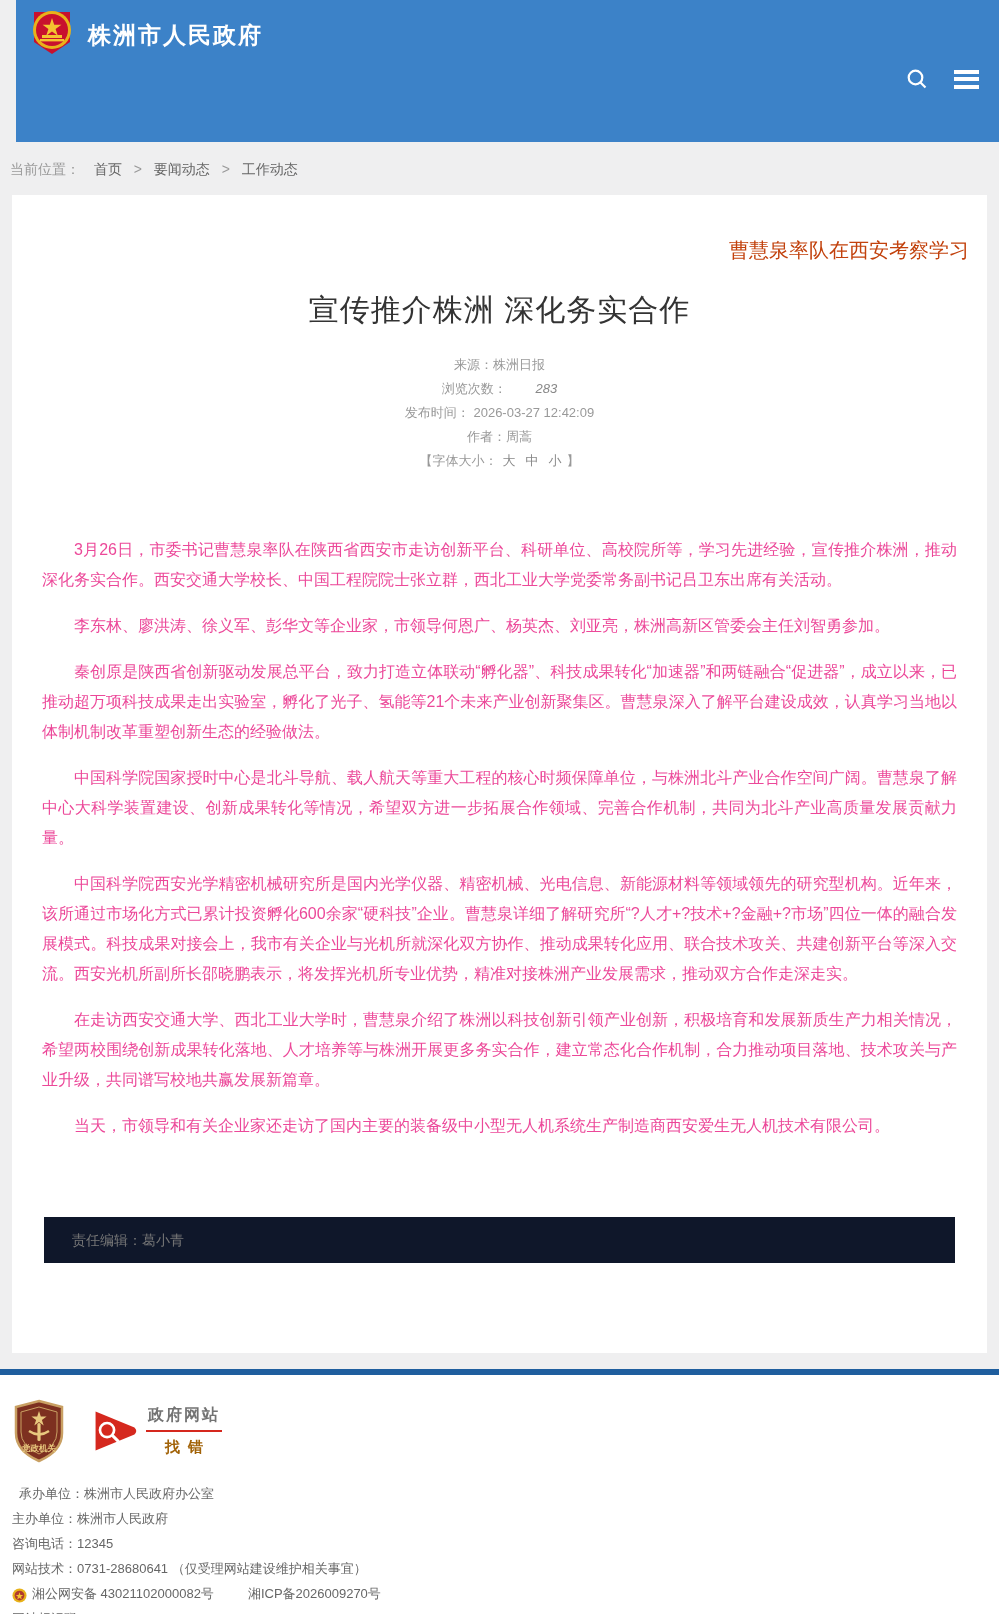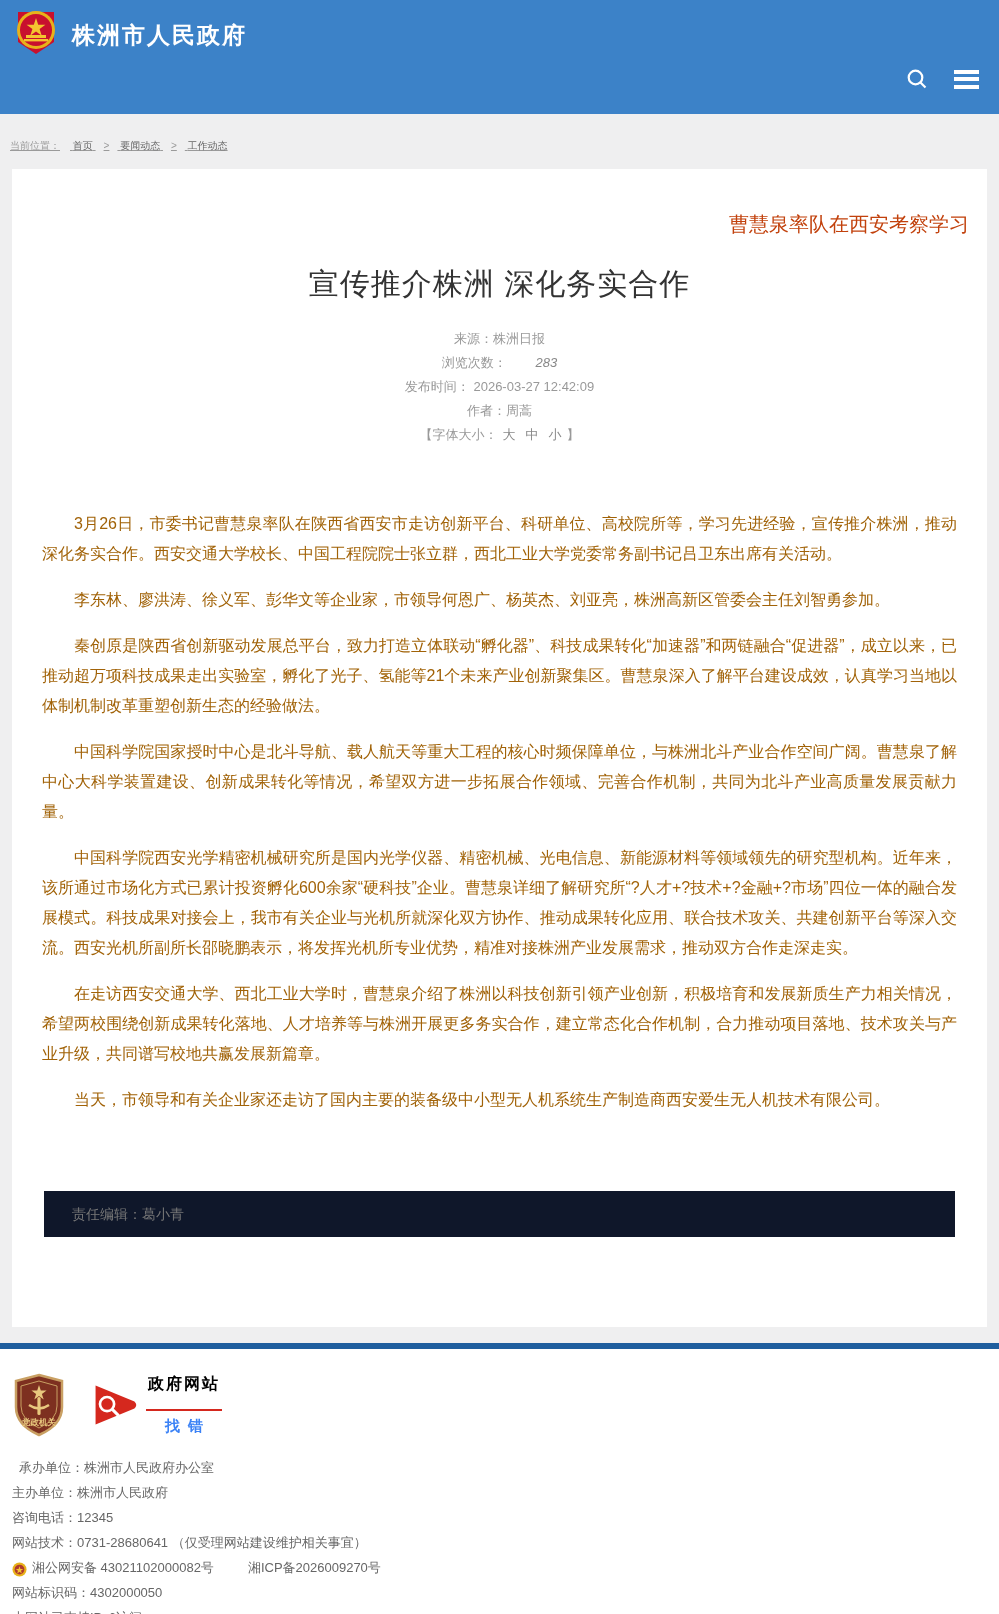--- a/index.html
+++ b/index.html
@@ -6,22 +6,23 @@
   html, body { width: 999px; }
   body {
     background: #efeff0;
     font-family: "Liberation Sans", "DejaVu Sans", sans-serif;
     width: 999px;
     min-height: 1614px;
   }
   
   .site-header {
     position: relative;
-    height: 114px;
+    height: 142px;
     background: #3c82c8;
+    margin-left: 16px;
   }
   .emblem {
     position: absolute;
     left: 12px; top: 8px;
     width: 48px; height: 48px;
   }
   .site-title {
     position: absolute;
     left: 72px; top: 20px;
     color: #fff;
@@ -34,24 +35,23 @@
     right: 20px; top: 66px;
     display: flex;
     align-items: center;
     gap: 26px;
   }
   .search-btn { cursor: pointer; width: 22px; height: 22px; }
   .menu-btn { cursor: pointer; }
   .menu-btn i { display: block; width: 25px; height: 4px; background: #fff; margin: 3.5px 0; }
   
   .breadcrumb {
-    padding: 25px 10px 16px 10px;
-    font-size: 10px;
+    padding: 19px 10px 16px 10px;
+    font-size: 14px;
     color: #9a9a9a;
-    text-decoration: underline;
   }
   .breadcrumb a { color: #666; text-decoration: none; cursor: pointer; }
   .breadcrumb .sep { color: #9a9a9a; margin: 0 8px; }
   .breadcrumb .crumb-label { margin-right: 10px; }
   
   .article-card {
     background: #fff;
     margin: 0 12px;
     padding: 42px 18px 90px 18px;
   }
@@ -74,21 +74,21 @@
     font-size: 13px;
     color: #999;
     line-height: 24px;
     margin-top: 22px;
   }
   .article-meta .views-value { font-style: italic; color: #888; margin-left: 25px; }
   .fontsize-ctrl span.opt { margin: 0 5px; cursor: pointer; color: #888; }
   .article-body { margin-top: 62px; padding: 0 12px; }
   .article-body p {
     font-size: 16px;
-    color: #a16207;
+    color: #ec4899;
     line-height: 30px;
     text-indent: 32px;
     text-align: justify;
     margin-bottom: 16px;
   }
   .editor-box {
     margin: 76px 14px 0 14px;
     background: #0f172a;
     height: 46px;
     line-height: 46px;
@@ -112,27 +112,27 @@
   }
   .badge-party { width: 54px; height: 64px; cursor: pointer; }
   .badge-sitecheck {
     display: flex;
     align-items: center;
     gap: 8px;
     cursor: pointer;
   }
   .sitecheck-text { display: flex; flex-direction: column; align-items: center; }
   .sitecheck-line1 {
-    font-size: 16px; font-weight: bold; color: #000000;
+    font-size: 16px; font-weight: bold; color: #737373;
     border-bottom: 2px solid #d5281e;
-    padding: 0 2px 14px 2px;
+    padding: 0 2px 4px 2px;
     letter-spacing: 2px;
   }
   .sitecheck-line2 {
-    font-size: 15px; font-weight: bold; color: #3b82f6;
+    font-size: 15px; font-weight: bold; color: #a16207;
     letter-spacing: 8px; margin-top: 6px; padding-left: 8px;
   }
   .footer-line {
     font-size: 13px;
     color: #666;
     line-height: 25px;
     display: flex;
     align-items: center;
   }
   .footer-line.indent { padding-left: 7px; }

